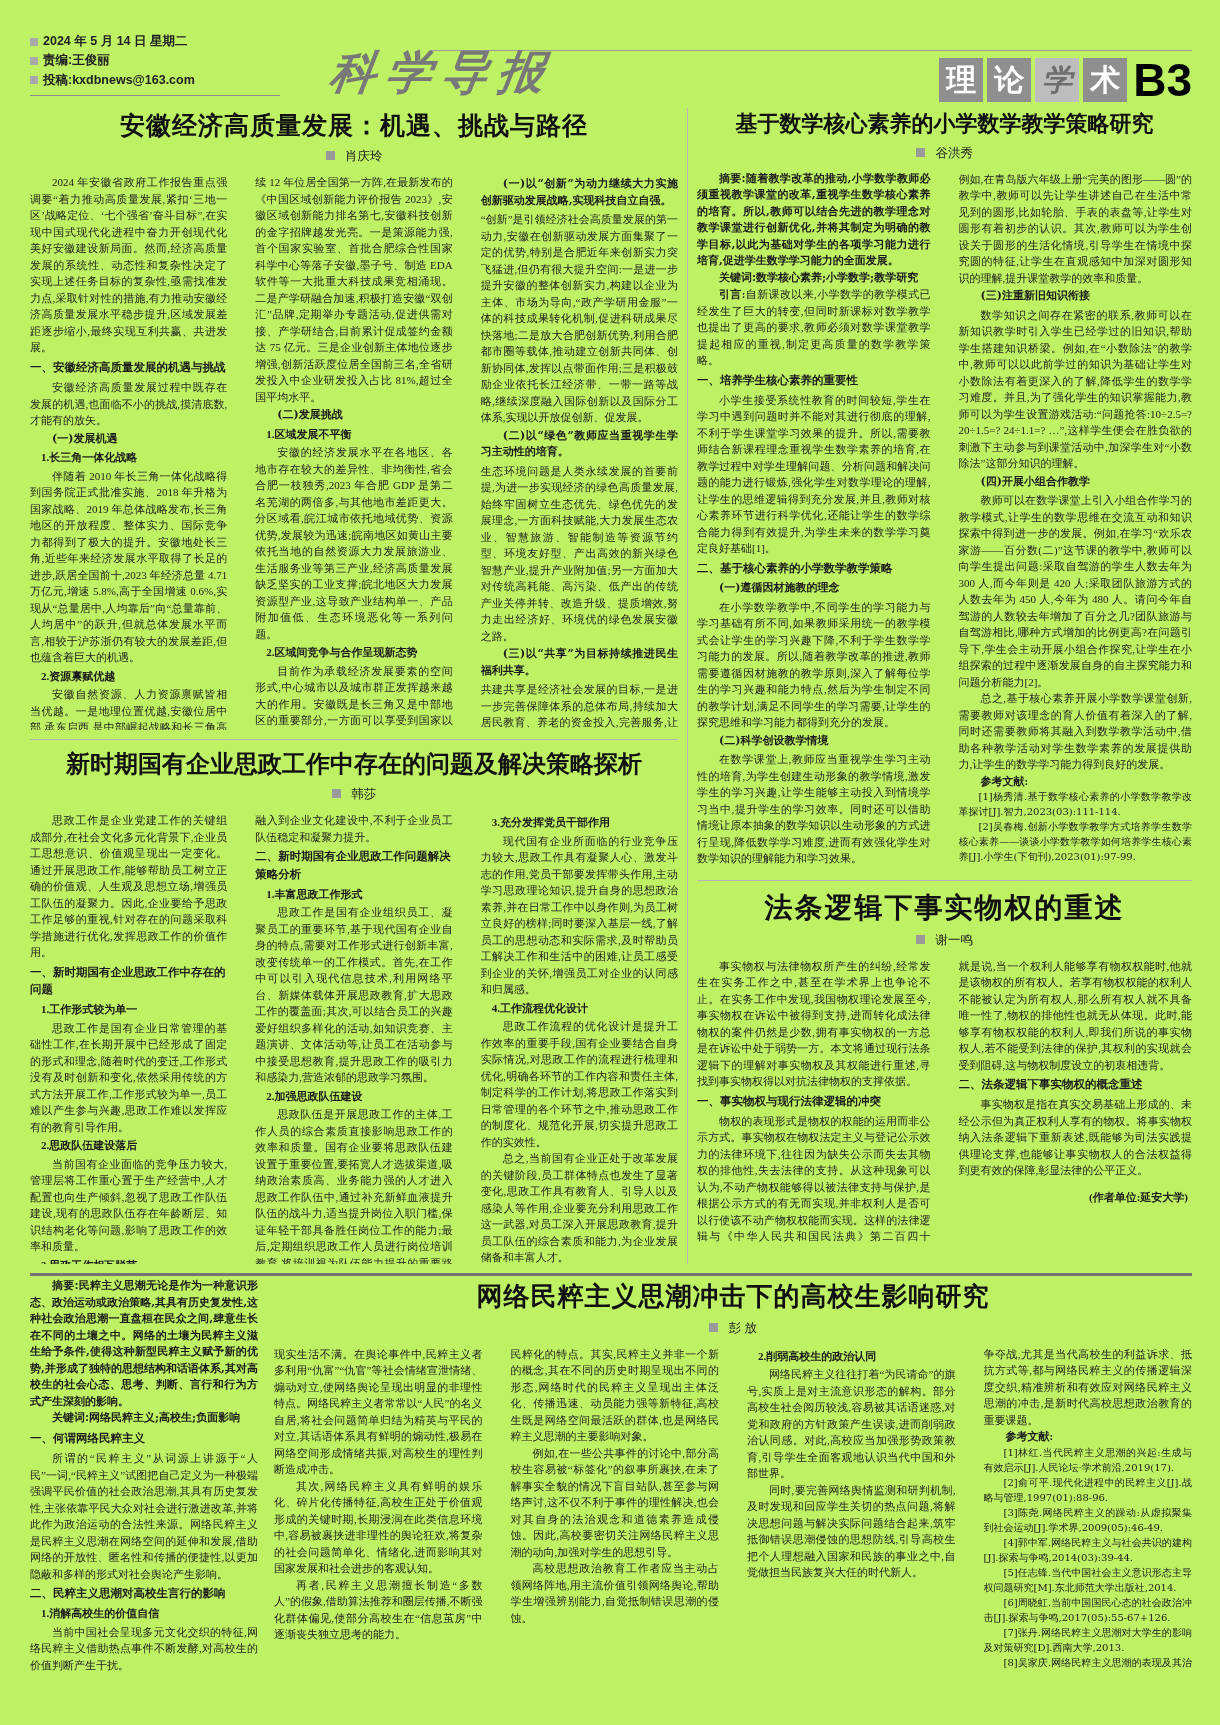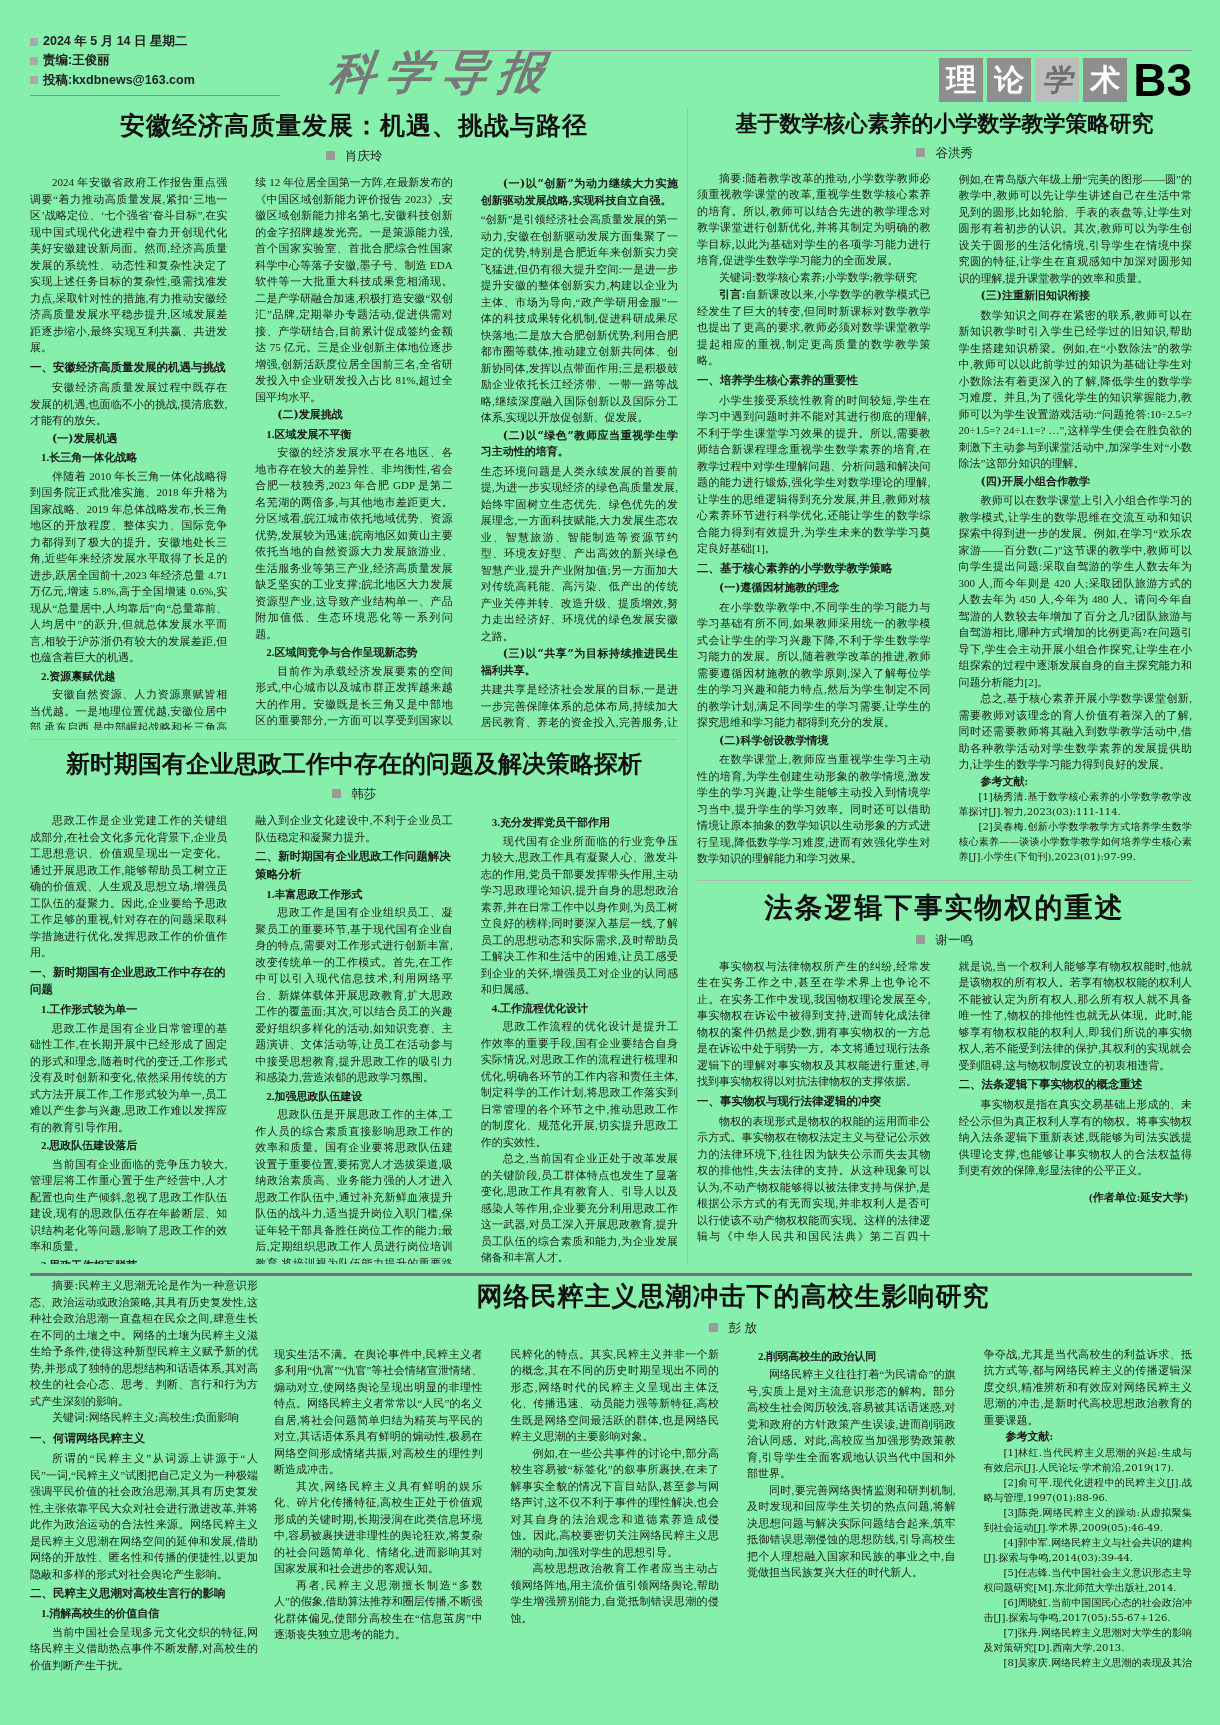--- a/index.html
+++ b/index.html
@@ -1,16 +1,16 @@
 <!DOCTYPE html>
 <html><head>
 <meta charset="utf-8">
 <style>
   html,body{margin:0;padding:0;background:#d9d9d9;}
-  .page{width:1220px;height:1725px;background:#86efac;margin:0 auto;position:relative;
+  .page{width:1220px;height:1725px;background:#bef264;margin:0 auto;position:relative;
         box-sizing:border-box;padding:20px 28px 18px 30px;overflow:hidden;
         font-family:"Liberation Serif","DejaVu Serif",serif;color:#1b1b1b;}
   
   .hdr{position:relative;height:84px;margin-bottom:4px;}
   .hdr-rule{position:absolute;top:30px;left:400px;right:0;height:1px;background:#9b9b9b;}
   .hdr-left{position:absolute;left:0;top:12px;width:250px;border-bottom:1px solid #8d8d8d;padding-bottom:5px;}
   .hl-row{font-family:"Liberation Sans","DejaVu Sans",sans-serif;font-size:12.5px;font-weight:bold;
           color:#222;line-height:1.55;display:flex;align-items:center;}
   .sq{display:inline-block;width:8px;height:8px;background:#a9a9a9;margin-right:5px;flex:0 0 auto;}
   .masthead{position:absolute;left:300px;top:22px;font-family:"DejaVu Serif",serif;font-style:italic;
@@ -49,21 +49,21 @@
   .h-a4{height:288px;}
   
   .blk{font-size:11px;line-height:1.5;margin:0;}
   .p{text-indent:2em;text-align:justify;}
   .pc{text-align:justify;}
   .lead{text-indent:2em;text-align:justify;}
   .h1{font-family:"Liberation Sans","DejaVu Sans",sans-serif;font-weight:bold;text-align:left;
       font-size:11.5px;margin:3px 0;}
   .h2{font-weight:bold;font-family:"DejaVu Serif",serif;text-indent:2em;margin:2px 0;text-align:justify;}
   .h3{font-weight:bold;text-indent:1em;margin:2px 0;}
-  .kai{font-weight:normal;font-family:"DejaVu Serif",serif;text-indent:2em;text-align:justify;}
+  .kai{font-weight:bold;font-family:"DejaVu Serif",serif;text-indent:2em;text-align:justify;}
   .author{text-align:right;font-weight:bold;padding-right:4px;margin-top:10px;}
   .refh{font-weight:bold;text-indent:2em;}
   .ref{font-size:10px;text-indent:2em;font-family:"DejaVu Serif",serif;text-align:justify;}
   
   .a5{border-top:3px solid #737373;margin-top:9px;padding-top:2px;
       display:grid;grid-template-columns:228px 1fr;column-gap:16px;}
   .abs-col{height:404px;overflow:hidden;}
   .a5main{min-width:0;}
   .a5main .cols4{height:326px;margin-top:2px;}
 </style>

